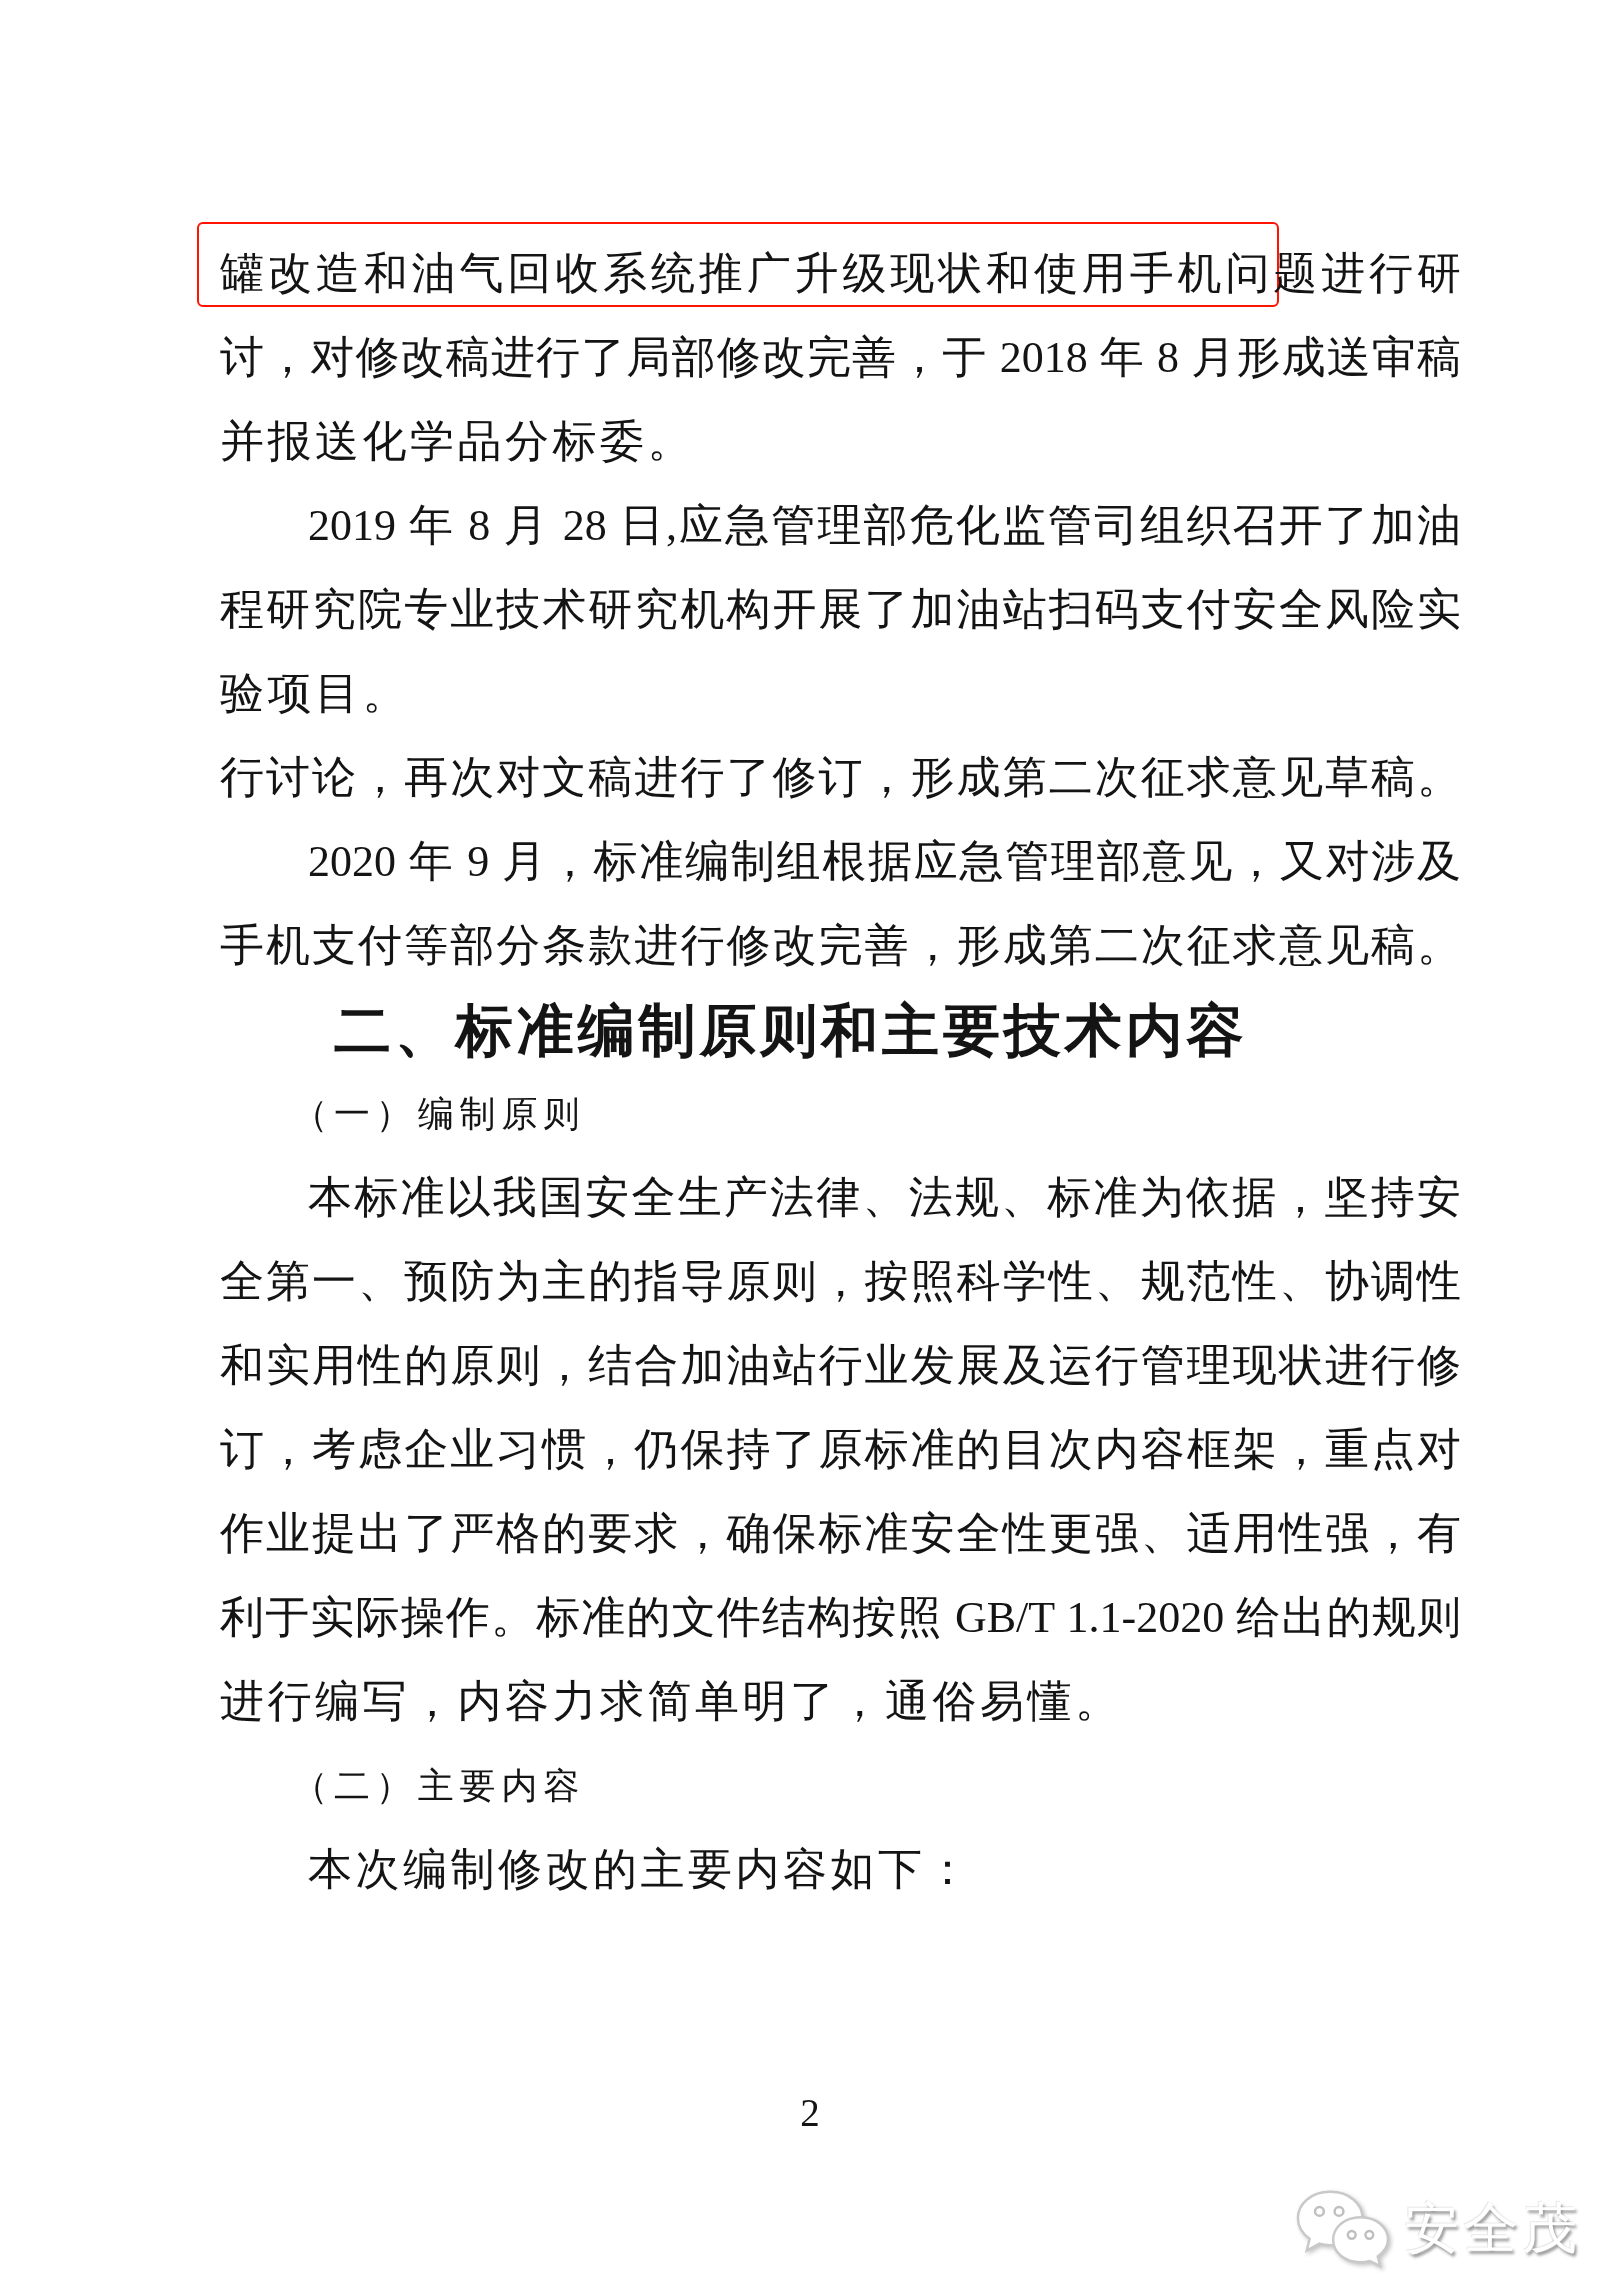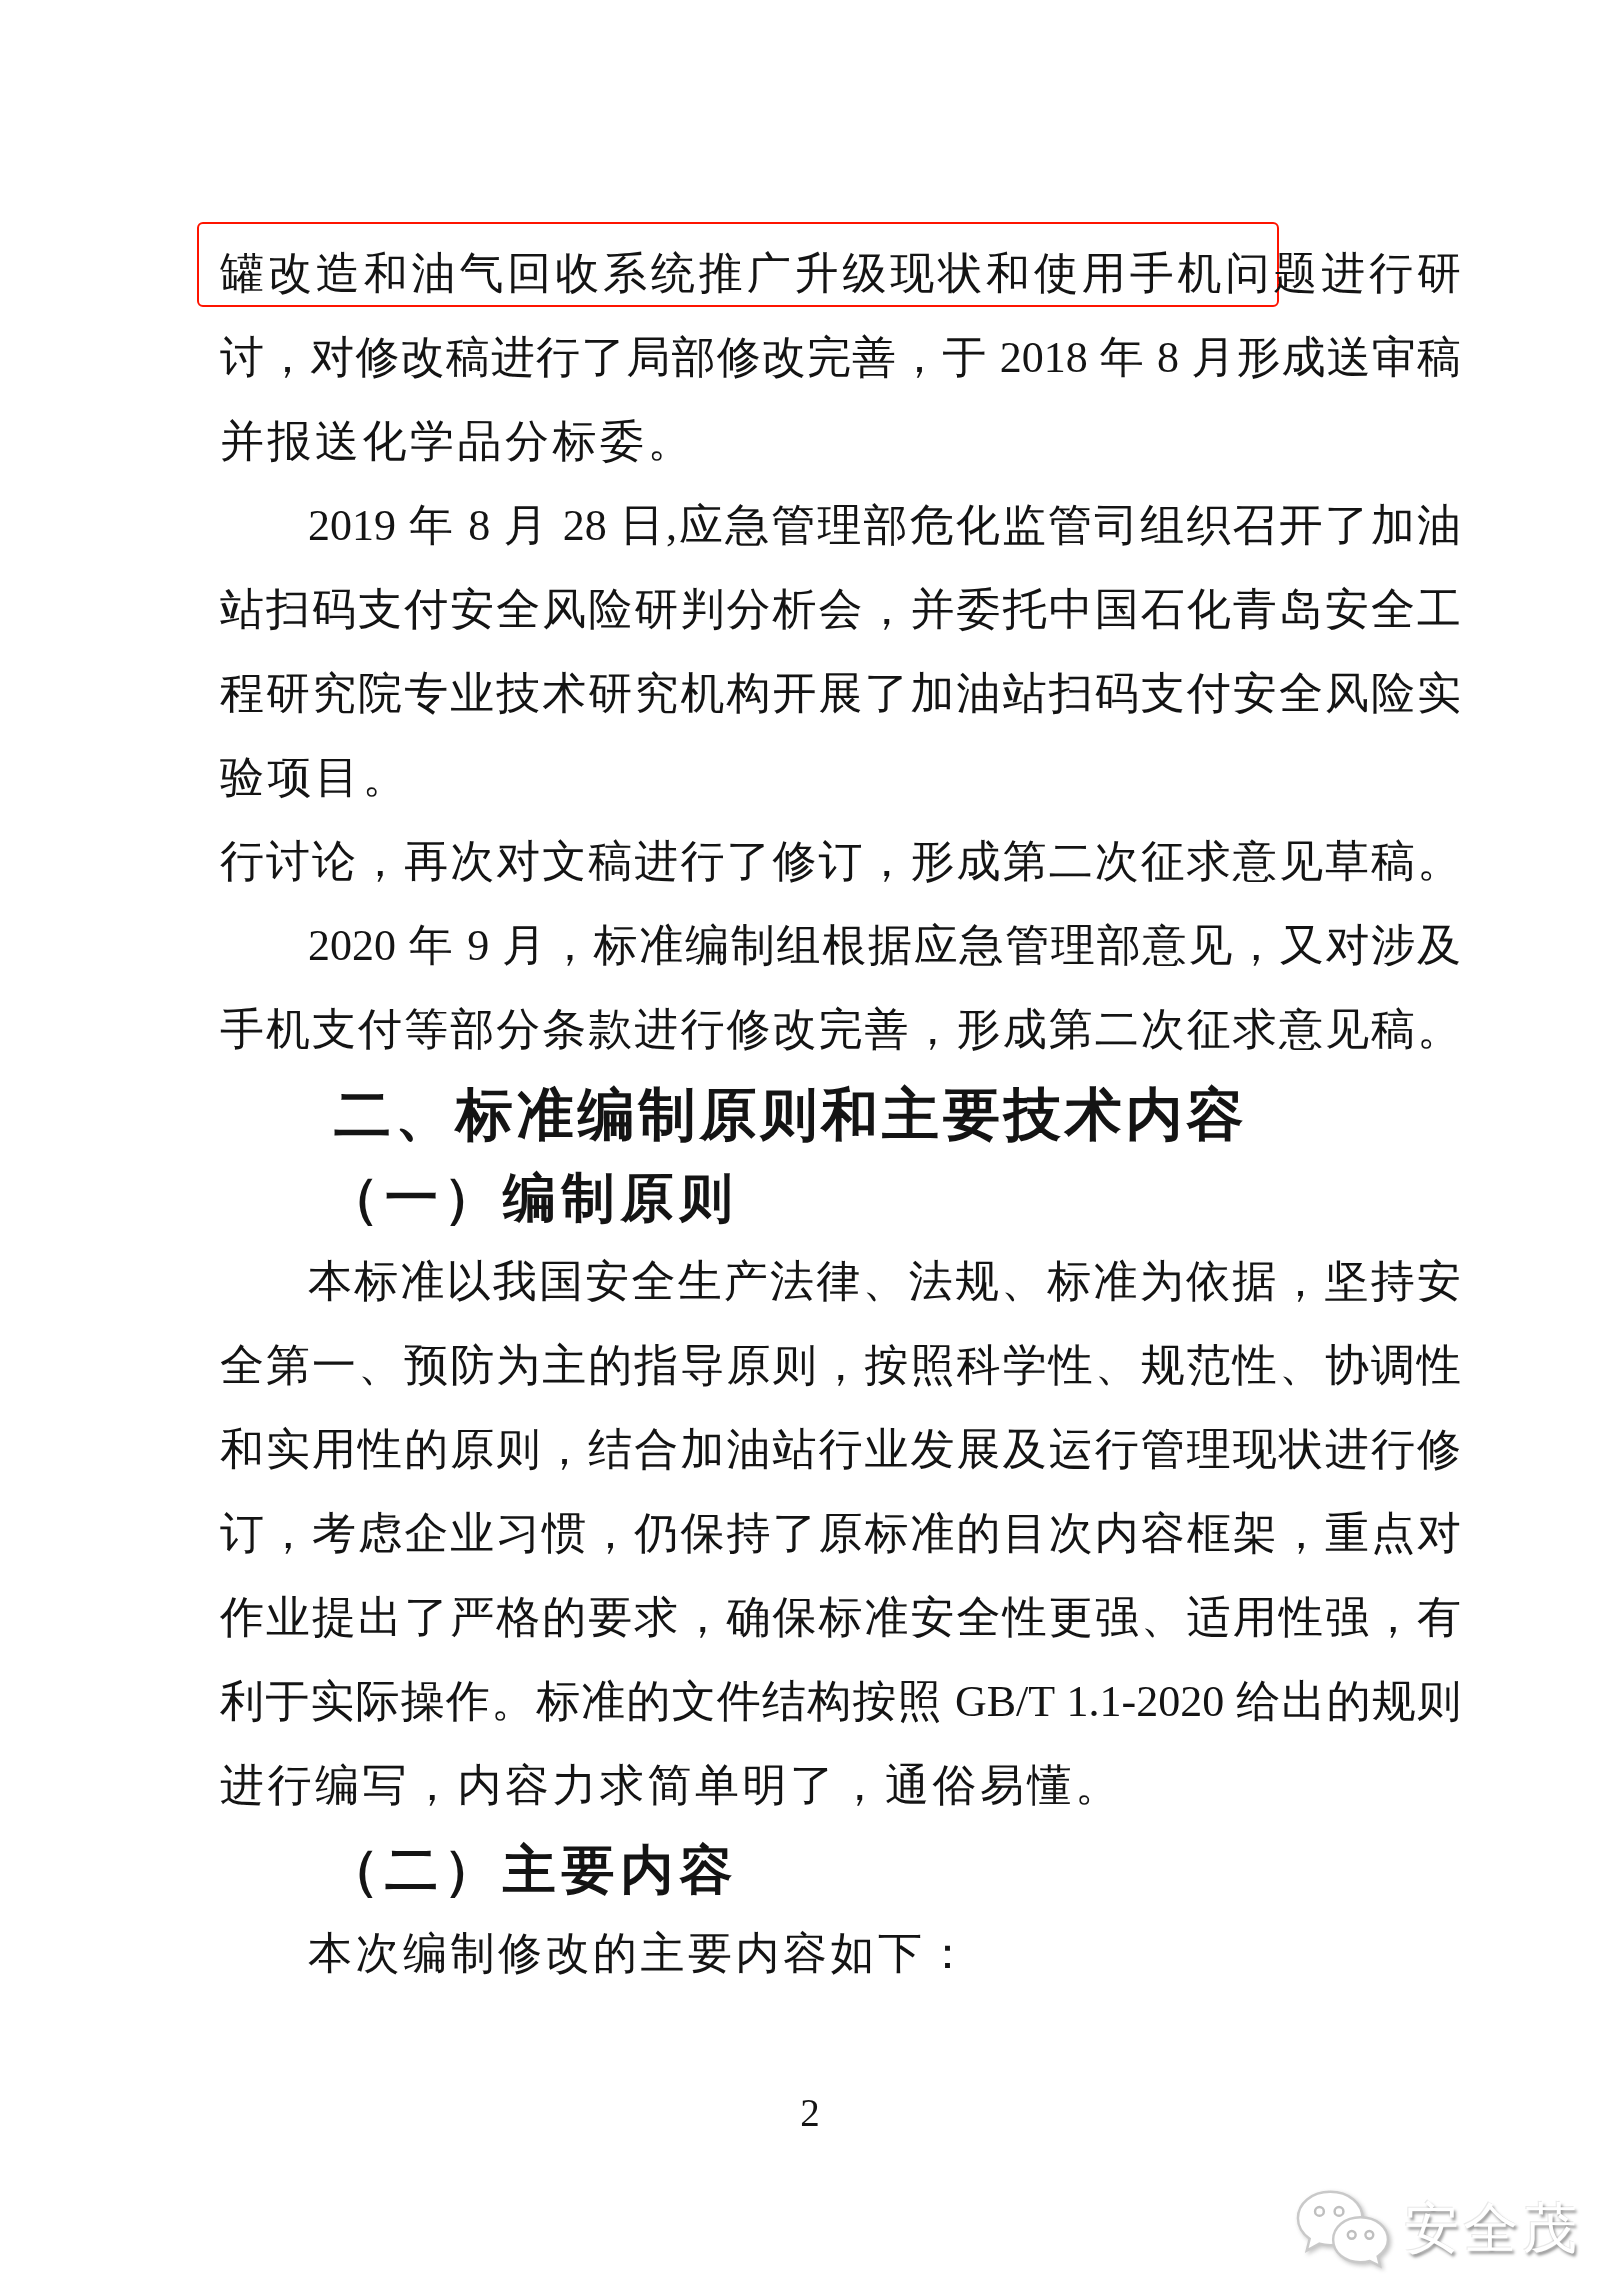--- a/index.html
+++ b/index.html
@@ -33,22 +33,22 @@
     white-space:normal;
   }
   .ln.ind{ text-indent:2em; }
   .ln.h1{
     font-family:"Liberation Sans", sans-serif;
     font-weight:700;
     font-size:57px;
     letter-spacing:3.9px;
   }
   .ln.h2{
-    font-weight:700;
-    font-size:53px;
+    font-weight:400;
+    font-size:36px;
     letter-spacing:5.9px;
   }
 
   
   .red-box{
     position:absolute;
     left:197px;top:222px;
     width:1082px;height:85px;
     border:2.9px solid #fe1400;
     border-radius:5.9px;
@@ -93,21 +93,20 @@
 
 <div class="page">
 
   <div class="red-box"></div>
 
   <main class="textblock">
     <div class="ln just">罐改造和油气回收系统推广升级现状和使用手机问题进行研</div>
     <div class="ln just">讨，对修改稿进行了局部修改完善，于 2018 年 8 月形成送审稿</div>
     <div class="ln">并报送化学品分标委。</div>
     <div class="ln just ind">2019 年 8 月 28 日,应急管理部危化监管司组织召开了加油</div>
-    <div class="ln just">站扫码支付安全风险研判分析会，并委托中国石化青岛安全工</div>
     <div class="ln just">程研究院专业技术研究机构开展了加油站扫码支付安全风险实</div>
     <div class="ln">验项目。</div>
     <div class="ln just">行讨论，再次对文稿进行了修订，形成第二次征求意见草稿。</div>
     <div class="ln just ind">2020 年 9 月，标准编制组根据应急管理部意见，又对涉及</div>
     <div class="ln just">手机支付等部分条款进行修改完善，形成第二次征求意见稿。</div>
     <div class="ln h1 ind">二、标准编制原则和主要技术内容</div>
     <div class="ln h2 ind">（一）编制原则</div>
     <div class="ln just ind">本标准以我国安全生产法律、法规、标准为依据，坚持安</div>
     <div class="ln just">全第一、预防为主的指导原则，按照科学性、规范性、协调性</div>
     <div class="ln just">和实用性的原则，结合加油站行业发展及运行管理现状进行修</div>

